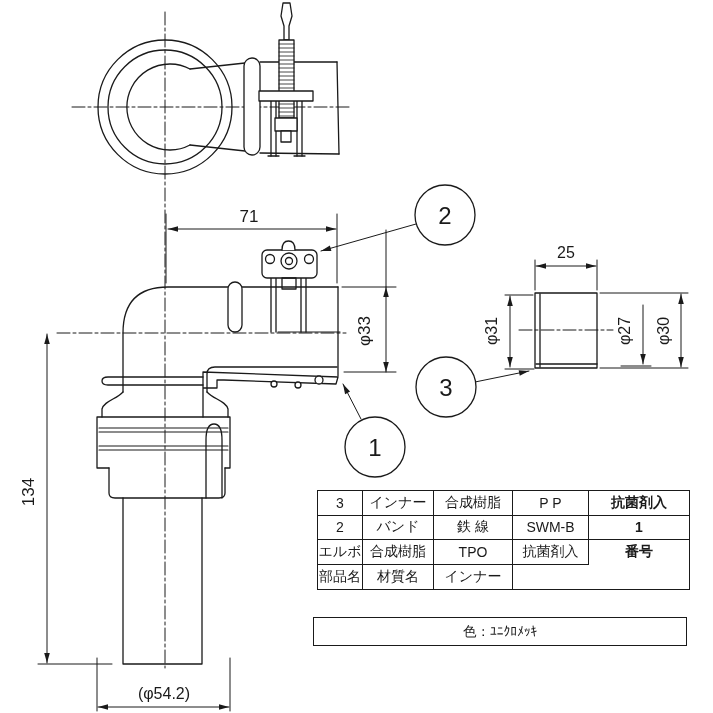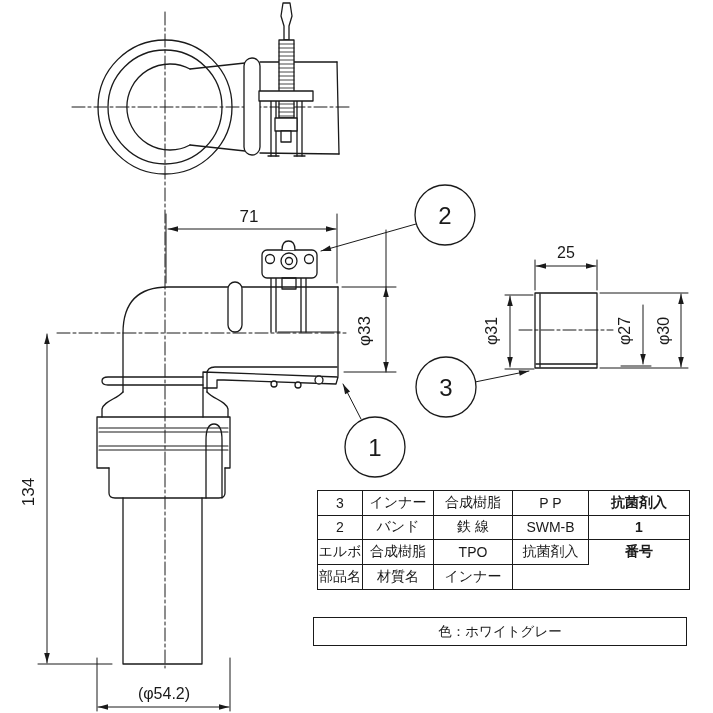--- a/index.html
+++ b/index.html
@@ -195,16 +195,16 @@
     <div class="pt-cell">TPO</div>
     <div class="pt-cell">抗菌剤入</div>
 
     <div class="pt-cell last-row">番号</div>
     <div class="pt-cell last-row">部品名</div>
     <div class="pt-cell last-row">材質名</div>
     <div class="pt-cell last-row">インナー</div>
   </div>
 
   <div class="info-table">
-    <div class="info-row">色：ホワイトグレー</div>
+    <div class="info-row">色：ﾕﾆｸﾛﾒｯｷ</div>
   </div>
 
 </div>
 
 </body></html>

